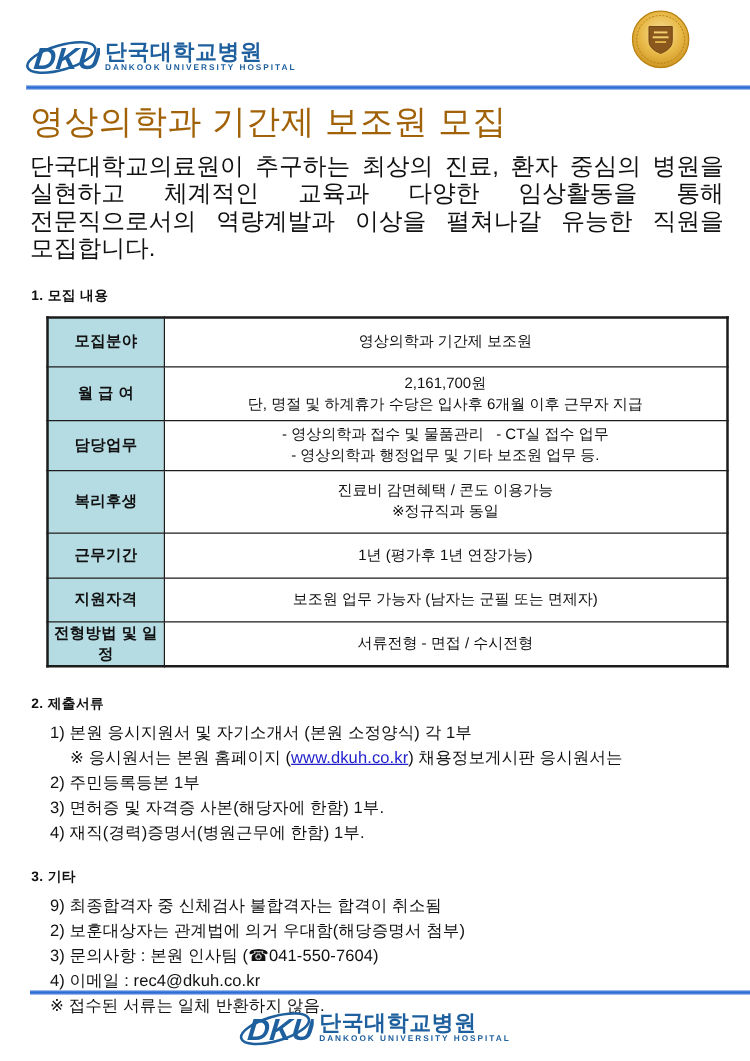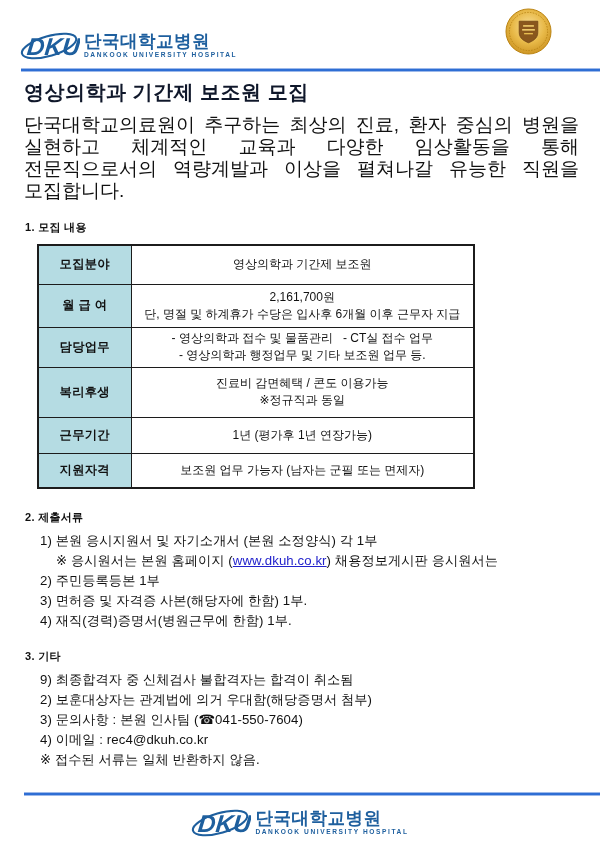--- a/index.html
+++ b/index.html
@@ -16,28 +16,28 @@
   
   .header { position:relative; padding-top:27px; }
   .logo-block { display:flex; align-items:center; margin-left:20px; height:38px; }
   .dku-mark { width:60px; height:40px; flex:0 0 auto; }
   .logo-text { margin-left:4px; line-height:1; }
   .logo-ko { font-size:17.5px; font-weight:800; color:#1e5f9e; letter-spacing:0.5px; }
   .logo-en { font-size:6.6px; font-weight:700; color:#1e5f9e; letter-spacing:1.6px; margin-top:2px; }
   .seal { position:absolute; top:8px; right:48px; width:47px; height:47px; }
   .accent-rule { height:4px; background:#2e6ed4; margin:3px 0 0 21px; border-top:1px solid #9db9ea; border-bottom:1px solid #9db9ea; }
   
-  .doc-title { margin:7px 0 0 24px; font-size:20px; font-weight:700; letter-spacing:0.5px; color:#0f172a; }
+  .doc-title { margin:7px 0 0 24px; font-size:27px; font-weight:400; letter-spacing:0.5px; color:#a16207; }
   .intro { margin:8px 21px 0 24px; font-size:19px; line-height:22px; font-weight:500; text-align:justify; word-break:keep-all; }
   .sec-heading { margin-left:25px; font-size:11px; font-weight:700; letter-spacing:0.3px; }
   .sec-heading.h1 { margin-top:18px; }
   .sec-heading.h2 { margin-top:21px; }
   .sec-heading.h3 { margin-top:18px; }
   
-  table.recruit { margin:9px 0 0 37px; width:438px; border-collapse:collapse; border:2px solid #1c1c1c; table-layout:fixed; }
+  table.recruit { margin:9px 0 0 37px; width:546px; border-collapse:collapse; border:2px solid #1c1c1c; table-layout:fixed; }
   table.recruit td { border:1px solid #1c1c1c; vertical-align:middle; text-align:center; }
   td.lbl { width:93px; background:#b5dce3; font-size:12.3px; font-weight:700; letter-spacing:0.3px; }
   td.val { font-size:12px; font-weight:500; }
   .cell-line { display:block; line-height:17px; white-space:pre-wrap; }
   tr.r1 { height:39px; } tr.r2 { height:43px; } tr.r3 { height:40px; } tr.r4 { height:50px; }
   tr.r5 { height:36px; } tr.r6 { height:36px; } tr.r7 { height:35px; } tr.r8 { height:36px; }
   
   .list { margin:6px 0 0 40px; font-size:13.2px; font-weight:500; }
   .list .li { line-height:20px; letter-spacing:0.1px; }
   .list .sub { margin-left:16px; }
@@ -120,20 +120,26 @@
         <td class="val">
             <span class="cell-line">1년 (평가후 1년 연장가능)</span>
           </td>
       </tr>
       <tr class="r7">
         <td class="lbl">지원자격</td>
         <td class="val">
             <span class="cell-line">보조원 업무 가능자 (남자는 군필 또는 면제자)</span>
           </td>
       </tr>
+      <tr class="r8">
+        <td class="lbl">전형방법 및 일정</td>
+        <td class="val">
+            <span class="cell-line">서류전형 - 면접 / 수시전형</span>
+          </td>
+      </tr>
     </tbody>
   </table>
 
   <div class="sec-heading h2">2. 제출서류</div>
   <div class="list">
     <div class="li">1) 본원 응시지원서 및 자기소개서 (본원 소정양식) 각 1부</div>
     <div class="li sub"><span>※ 응시원서는 본원 홈페이지 (</span><a class="link" href="#">www.dkuh.co.kr</a><span>) 채용정보게시판 응시원서는</span></div>
     <div class="li">2) 주민등록등본 1부</div>
     <div class="li">3) 면허증 및 자격증 사본(해당자에 한함) 1부.</div>
     <div class="li">4) 재직(경력)증명서(병원근무에 한함) 1부.</div>

